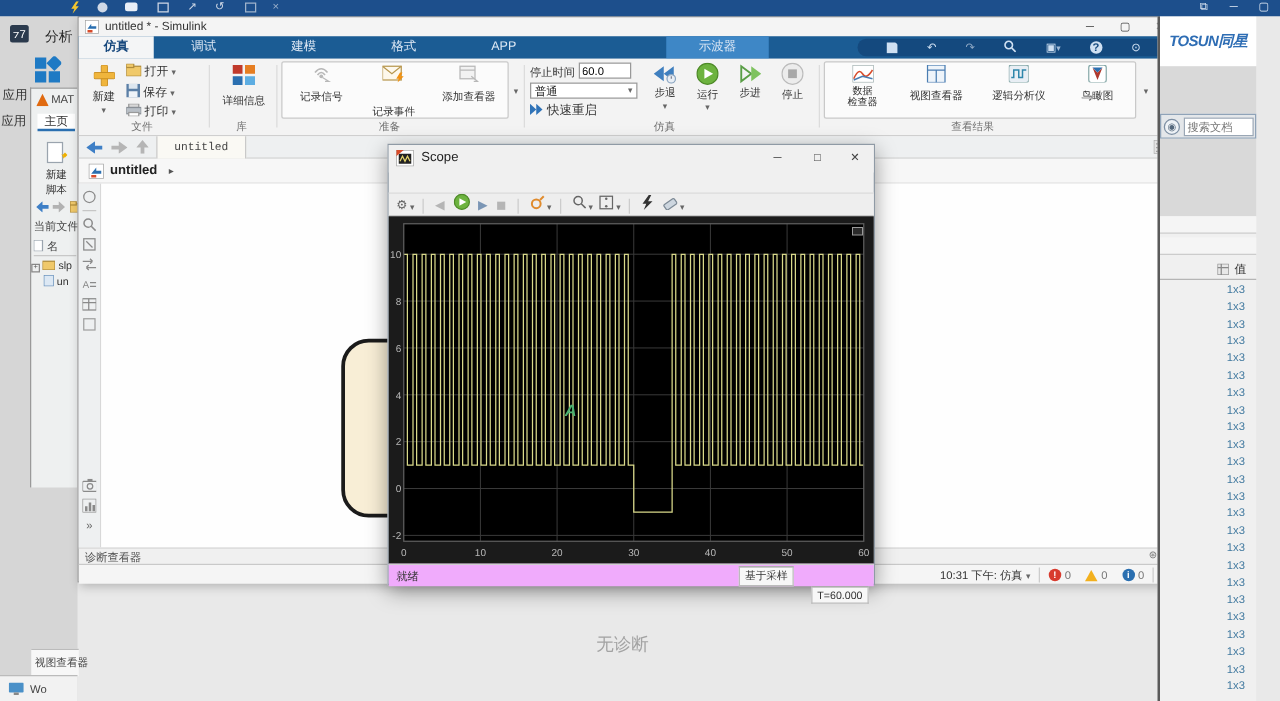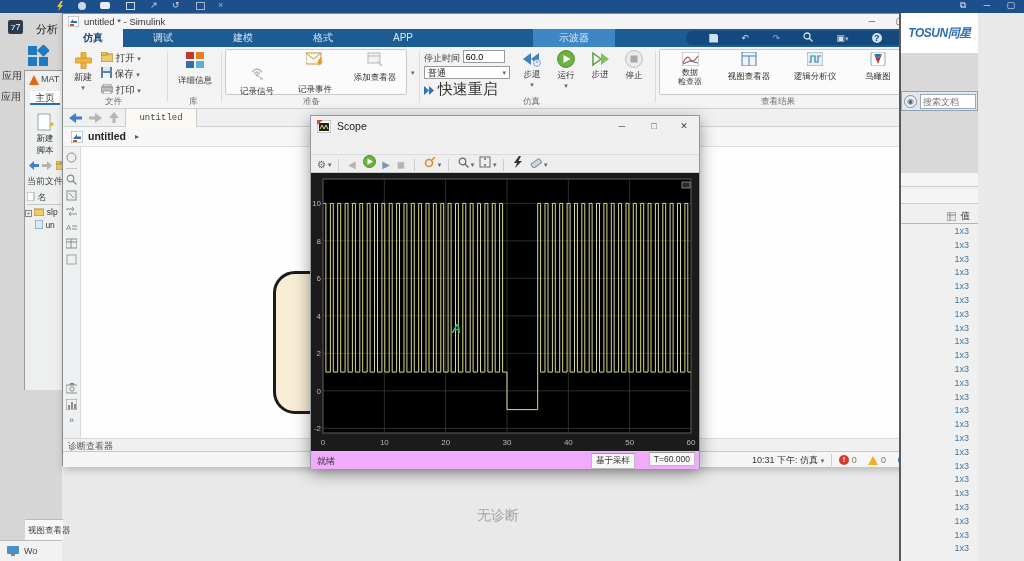--- a/index.html
+++ b/index.html
@@ -116,21 +116,21 @@
 
     <div class="a" style="left:0;top:527px;width:62px;height:21px;background:#f2f2f2;border-top:1px solid #bbb">
       <svg width="12" height="11" class="a" style="left:7px;top:5px">
           <rect x="0" y="0" width="12" height="8" rx="1" fill="#4a90c8"></rect>
           <rect x="4" y="8" width="4" height="2" fill="#888"></rect>
         </svg>
       <span class="a" style="left:24px;top:5px;font-size:9px;color:#444">Wo</span>
     </div>
   </div>
 
-  <div class="a" style="left:899px;top:13px;width:79px;height:548px;background:#f0f0f0;border-left:2px solid #5a5a5a;z-index:20">
+  <div class="a" style="left:926px;top:13px;width:79px;height:548px;background:#f0f0f0;border-left:2px solid #5a5a5a;z-index:20">
     <div class="a" style="left:0;top:0;width:77px;height:40px;background:#fff;color:#2e6db4;font-weight:bold;font-style:italic;font-size:12px;text-align:center;line-height:40px;letter-spacing:-0.5px">TOSUN同星</div>
     <div class="a" style="left:0;top:40px;width:77px;height:38px;background:#d9d9d9"></div>
     <div class="a" style="left:0;top:78px;width:77px;height:20px;background:#e4e7ea;border:1px solid #8fa3b8">
       <span class="a" style="left:2px;top:3px;width:13px;height:13px;border-radius:50%;border:1px solid #7d8fa3;background:#eef2f6;text-align:center;line-height:11px;font-size:8px;color:#55687c">◉</span>
       <input style="position: absolute; left: 18px; top: 2px; width: 56px; height: 15px; border: 1px solid rgb(154, 167, 181); font-size: 9px; padding: 0px 2px; background: rgb(255, 255, 255); font-family: &quot;Liberation Sans&quot;, sans-serif;" placeholder="搜索文档">
     </div>
     <div class="a" style="left:0;top:98px;width:77px;height:62px;background:#d9d9d9"></div>
     <div class="a" style="left:0;top:160px;width:77px;height:14px;background:#f5f5f5;border-bottom:1px solid #ccc"></div>
     <div class="a" style="left:0;top:177px;width:77px;height:14px;background:#f5f5f5;border-bottom:1px solid #ccc"></div>
     <div class="a" style="left:0;top:194px;width:77px;height:17px;background:#f0f0f0;border-bottom:1px solid #b5b5b5;text-align:right">
@@ -248,21 +248,21 @@
             <rect x="0" y="0" width="8" height="7" fill="#c0392b"></rect>
             <rect x="10" y="0" width="8" height="7" fill="#e67e22"></rect>
             <rect x="0" y="9" width="8" height="7" fill="#2a6fb0"></rect>
             <rect x="10" y="9" width="8" height="7" fill="#5dade2"></rect>
           </svg>
         <div style="font-size:8.5px;color:#333;margin-top:5px">详细信息</div>
       </div>
       <div class="vdiv" style="left:158px"></div>
 
       <div class="frame" style="left:162px;top:2px;width:182px;height:46px">
-        <div class="rbtn dis" style="left:4px;top:16px;width:54px">
+        <div class="rbtn dis" style="left:4px;top:2px;width:54px">
           <svg width="16" height="14">
               <path d="M3 6 Q8 0 13 6" fill="none" stroke="#b8b8b8" stroke-width="1.3"></path>
               <path d="M5 8 Q8 4 11 8" fill="none" stroke="#b8b8b8" stroke-width="1.3"></path>
               <circle cx="8" cy="9" r="1.5" fill="#b8b8b8"></circle>
               <path d="M9 10 L14 13 L11 13" fill="none" stroke="#b8b8b8"></path>
             </svg>
           <div style="font-size:8.5px;margin-top:4px">记录信号</div>
         </div>
         <div class="rbtn" style="left:62px;top:2px;width:54px">
           <svg width="18" height="14">
@@ -290,21 +290,21 @@
       </div>
       <div class="a" style="left:361px;top:19px;width:86px;height:13px;border:1px solid #999;background:#fff;font-size:9px;line-height:12px;padding:0 3px">
         <span>普通</span>
         <span class="caret" style="float:right">▾</span>
       </div>
       <div class="rrow" style="left:361px;top:35px">
         <svg width="11" height="9" style="vertical-align:-1px">
             <polygon points="0,0 5,4.5 0,9" fill="#2f73b8"></polygon>
             <polygon points="5,0 10,4.5 5,9" fill="#2f73b8"></polygon>
           </svg>
-        <span style="font-size:15px">快速重启</span>
+        <span style="font-size:10px">快速重启</span>
       </div>
       <div class="rbtn" style="left:454px;top:3px;width:30px">
         <svg width="18" height="16" style="margin-top:1px">
             <polygon points="8,2 0,8 8,14" fill="#3f7fbf"></polygon>
             <polygon points="16,2 8,8 16,14" fill="#3f7fbf"></polygon>
             <circle cx="14" cy="12" r="3.4" fill="#e8eef5" stroke="#8aa5c0"></circle>
             <line x1="14" y1="12" x2="14" y2="10" stroke="#667" stroke-width=".8"></line>
           </svg>
         <div style="font-size:8.5px;color:#333">步退</div>
         <div class="caret">▾</div>
@@ -570,18 +570,18 @@
         <text x="10" y="108.35055350553507" text-anchor="end" fill="#b8b8b8" font-size="8px" font-family="Liberation Sans, sans-serif">6</text>
         <text x="10" y="70.85977859778598" text-anchor="end" fill="#b8b8b8" font-size="8px" font-family="Liberation Sans, sans-serif">8</text>
         <text x="10" y="33.36900369003691" text-anchor="end" fill="#b8b8b8" font-size="8px" font-family="Liberation Sans, sans-serif">10</text>
         <text x="140.8" y="159.71217712177122" fill="#4cb06e" font-size="13px" font-style="italic" font-weight="bold" font-family="Liberation Sans, sans-serif">A</text>
         <rect x="371" y="9" width="8" height="6" fill="#2a2a2a" stroke="#9a9a9a" stroke-width="0.8"></rect>
       </svg>
 
     <div class="a" style="left:0;top:335px;width:388px;height:18px;background:#f0abfc;border-top:1px solid #cfcfcf">
       <span class="a" style="left:6px;top:3px;font-size:9px;color:#333">就绪</span>
       <span class="a sunken" style="right:64px;top:1px">基于采样</span>
-      <span class="a sunken" style="right:4px;top:0">T=60.000</span>
+      <span class="a sunken" style="right:4px;top:17px">T=60.000</span>
     </div>
   </div>
 
   <div class="a" style="left:477px;top:507px;font-size:14px;color:#a3a3a3;z-index:55">无诊断</div>
 </div>
 
 </body></html>

